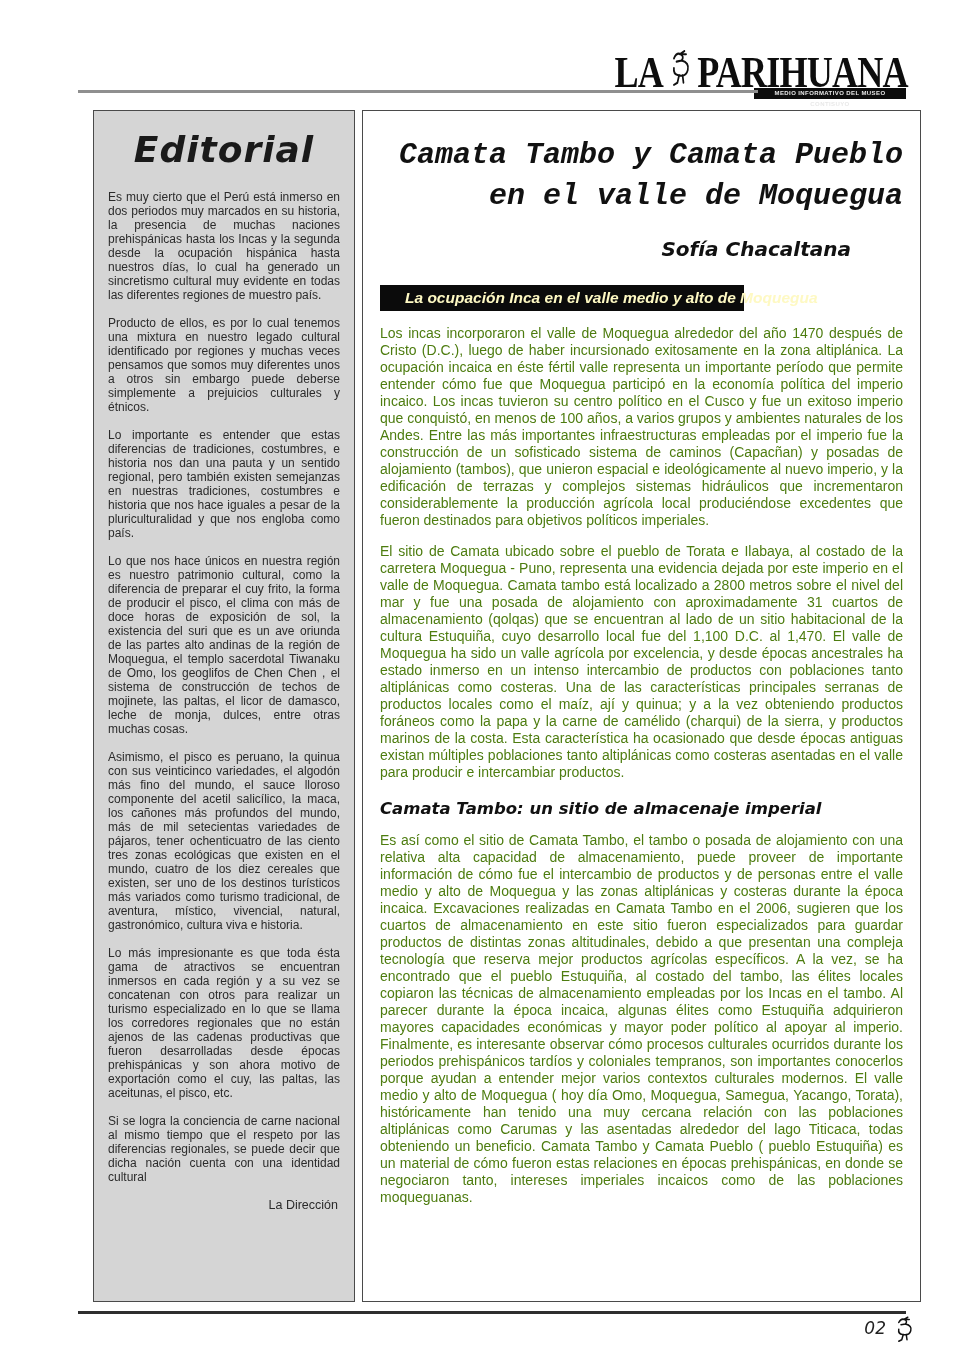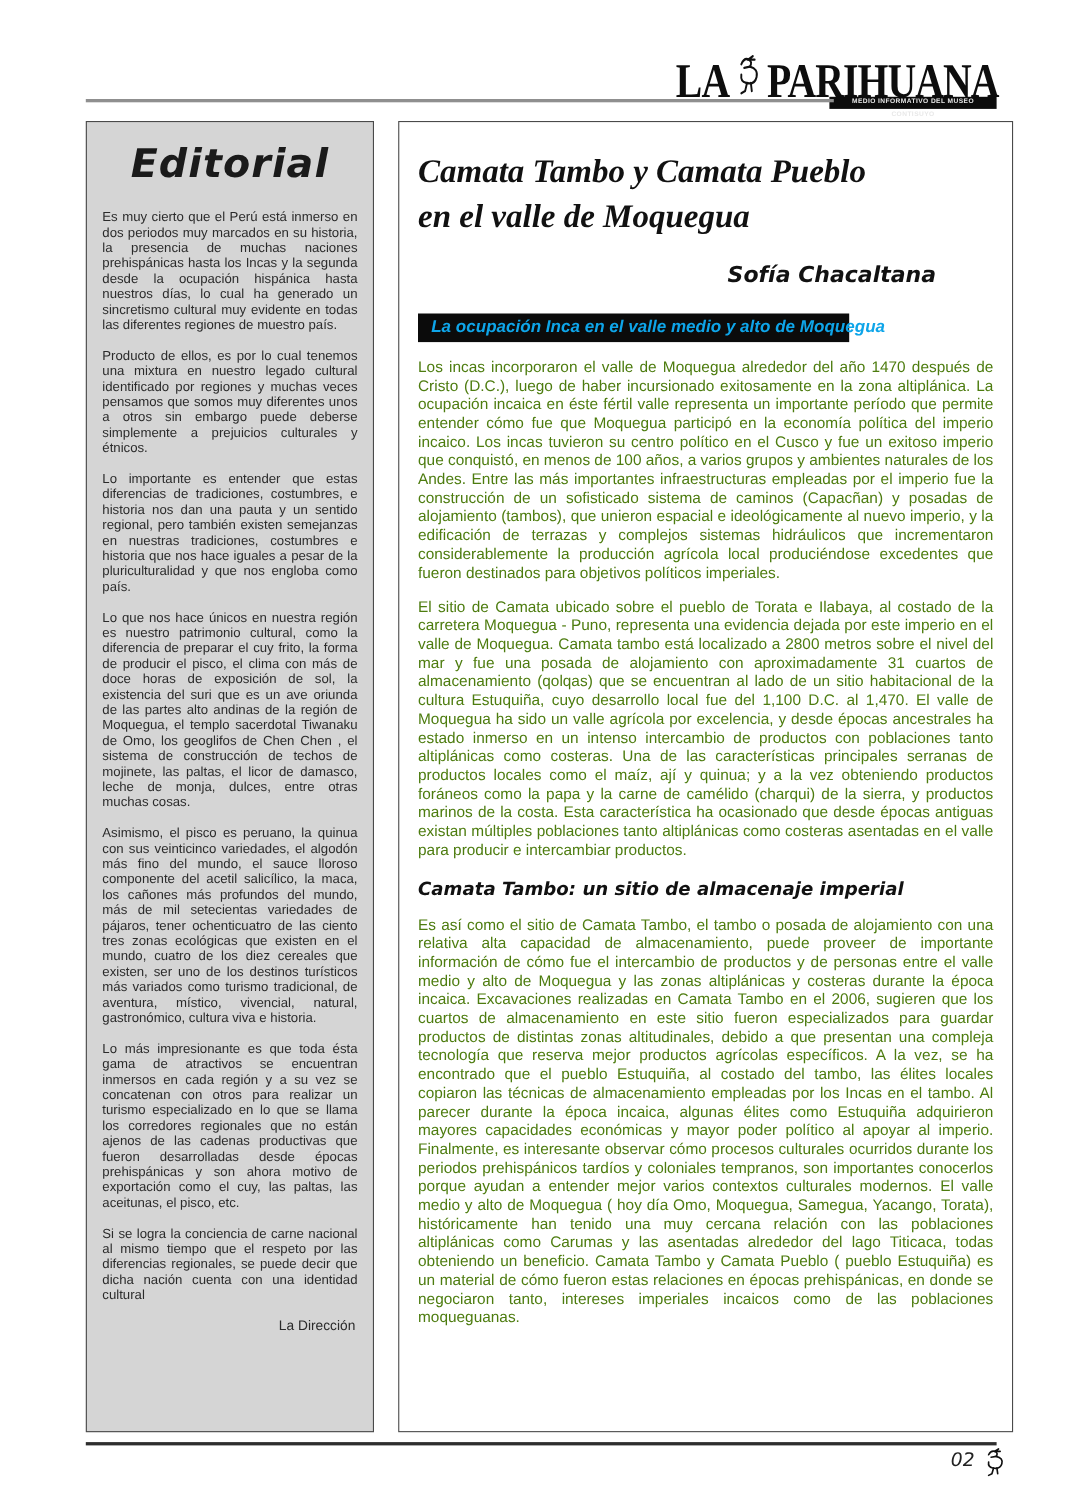--- a/index.html
+++ b/index.html
@@ -30,21 +30,21 @@
     text-align:center;letter-spacing:.4px;
     font-weight:bold;text-transform:uppercase;
     font-family:"Liberation Sans",sans-serif;
   }
   .header-rule{
     position:absolute;top:90px;left:78px;width:680px;height:3px;
     background:#8f8f8f;
   }
   
   .editorial{
-    position:absolute;top:110px;left:78px;
+    position:absolute;top:110px;left:93px;
     width:262px;height:1192px;
     background:#d5d5d5;border:1px solid #4a4a4a;
     box-sizing:border-box;
     padding:6px 14px 0 14px;
     overflow:hidden;
   }
   .editorial h2{
     margin:12px 0 20px 0;
     text-align:center;
     font-family:"DejaVu Sans",sans-serif;
@@ -64,39 +64,39 @@
   .article{
     position:absolute;top:110px;left:362px;
     width:559px;height:1192px;
     background:#ffffff;border:1px solid #4a4a4a;
     box-sizing:border-box;
     padding:0 17px;
     overflow:hidden;
   }
   .article-title{
     margin:24px 0 0 0;
-    text-align:left;
-    font-family:Liberation Serif, serif;
+    text-align:right;
+    font-family:Liberation Mono, monospace;
     font-style:italic;font-weight:600;
     font-size:30px;line-height:41px;color:#111;
   }
   .article-author{
     margin-top:20px;
     text-align:right;padding-right:52px;
     font-family:"DejaVu Sans",sans-serif;
     font-style:italic;font-weight:bold;
     font-size:20px;color:#111;
   }
   .section-bar{
     margin-top:24px;
-    width:392px;height:26px;background:#0b0b0b;
-    color:#0ea5e9;
+    width:364px;height:26px;background:#0b0b0b;
+    color:#fef9c3;
     font-style:italic;font-weight:bold;
     font-size:15.5px;line-height:26px;
-    padding-left:12px;box-sizing:border-box;
+    padding-left:25px;box-sizing:border-box;
     white-space:nowrap;
   }
   .article .body-p{
     margin:14px 0 0 0;
     font-size:14px;line-height:17px;
     text-align:justify;color:#4d7c0f;
   }
   .article .subheading{
     margin:18px 0 2px 0;
     font-family:"DejaVu Sans",sans-serif;

